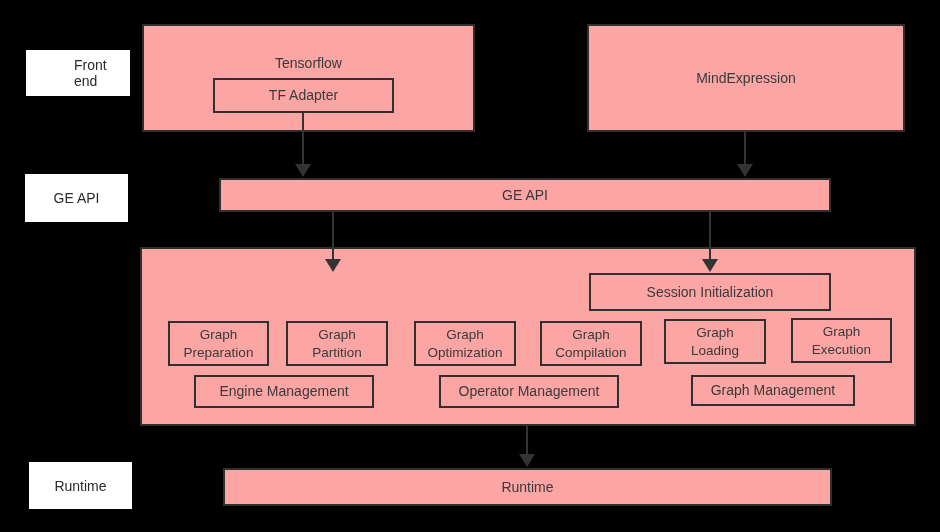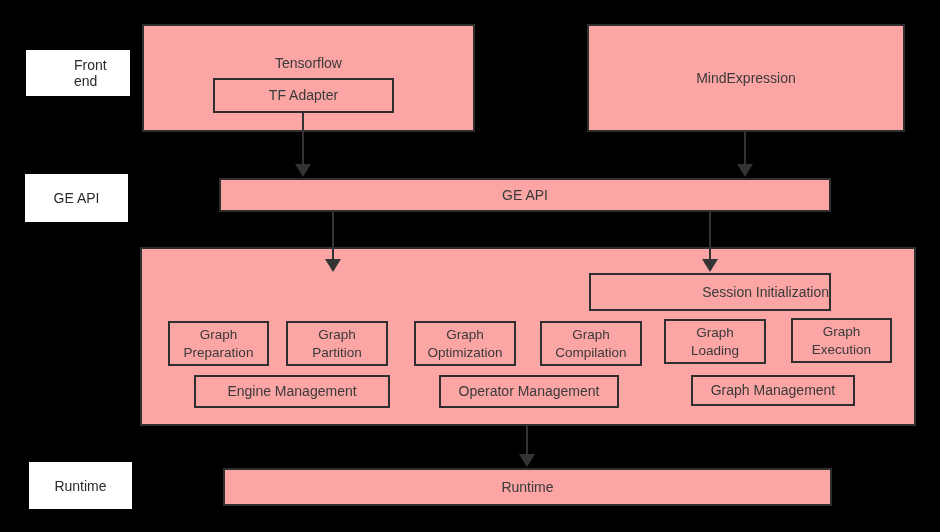--- a/index.html
+++ b/index.html
@@ -42,30 +42,30 @@
   .tf-adapter{ left: 69px;  top: 52px; width: 181px; height: 35px; }
   .me-box    { left: 587px; top: 24px; width: 318px; height: 108px; }
 
   
   .geapi-bar { left: 219px; top: 178px; width: 612px; height: 34px; }
 
   
   .gecore-box { left: 140px; top: 247px; width: 776px; height: 179px; }
   
   .gc-init     { left: 71px;  top: 24px; width: 241px; height: 38px; }
-  .gc-session  { left: 447px; top: 24px; width: 242px; height: 38px; justify-content: flex-end; }
+  .gc-session  { left: 447px; top: 24px; width: 242px; height: 38px; }
   .gc-stage    { height: 45px; width: 102px; top: 72px; font-size: 13.5px; }
   .gc-s0 { left: 26px;  width: 101px; }
   .gc-s1 { left: 144px; }
   .gc-s2 { left: 272px; }
   .gc-s3 { left: 398px; }
   .gc-s4 { left: 522px; top: 70px; }
   .gc-s5 { left: 649px; top: 69px; width: 101px; }
   .gc-mgmt   { top: 126px; height: 33px; }
-  .gc-m0 { left: 52px;  width: 196px; text-align: center; }
+  .gc-m0 { left: 52px;  width: 180px; text-align: center; }
   .gc-m1 { left: 297px; width: 180px; }
   .gc-m2 { left: 549px; width: 164px; height: 31px; }
 
   
   .runtime-bar { left: 223px; top: 468px; width: 609px; height: 38px; }
 
   
   .rl-frontend { left: 26px; top: 50px;  width: 104px; height: 46px; padding-left: 48px; }
   .rl-geapi    { left: 25px; top: 174px; width: 103px; height: 48px; }
   .rl-gecore   { left: 24px; top: 323px; width: 103px; height: 47px; }

